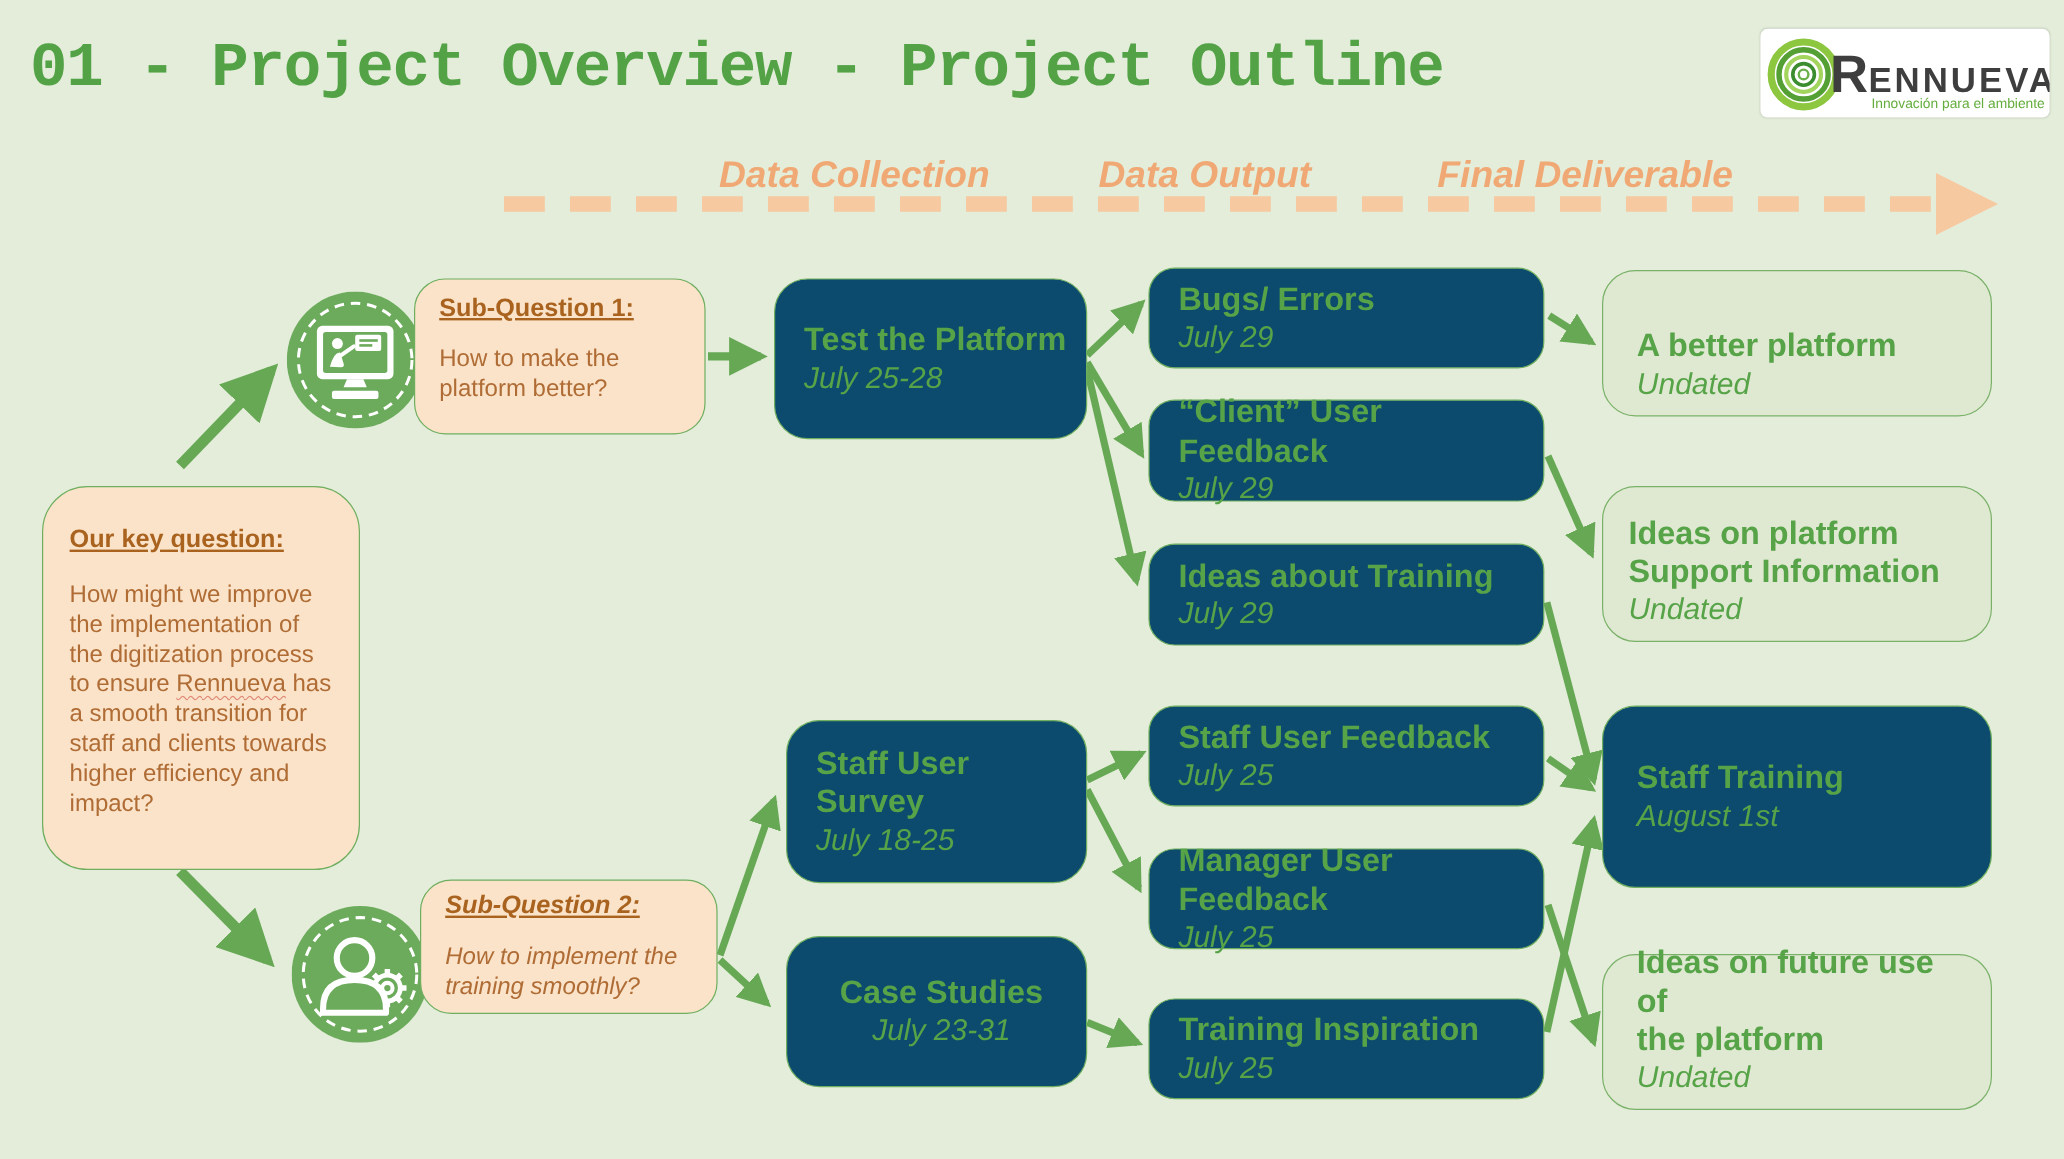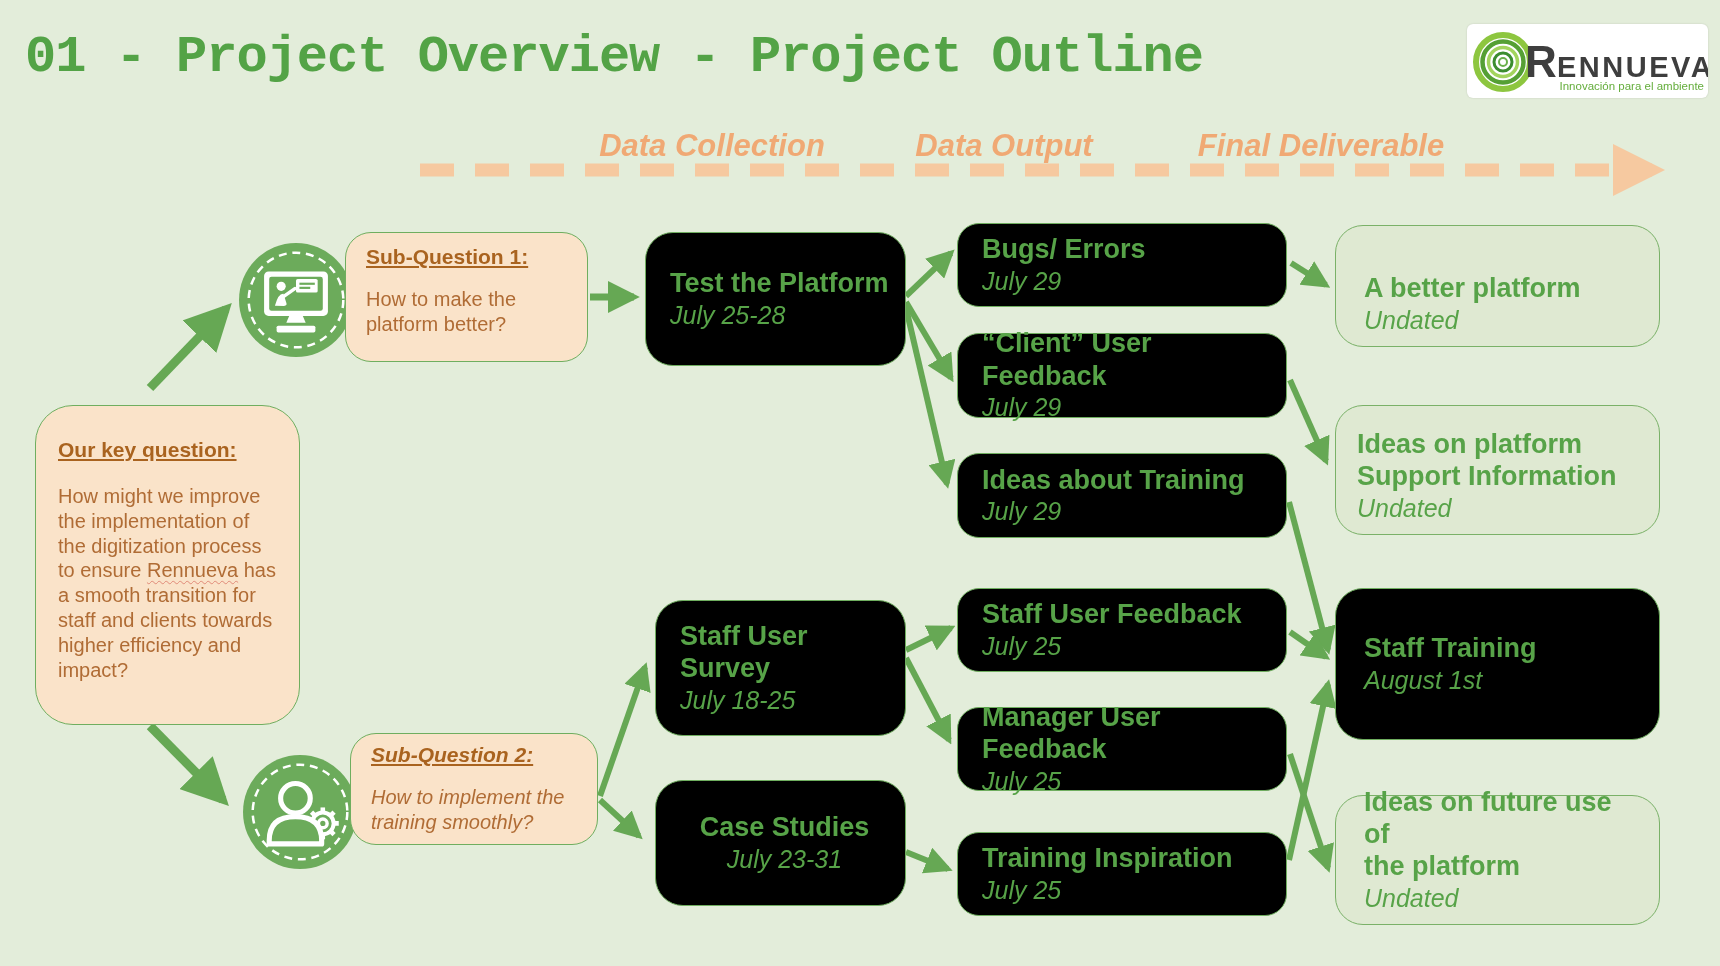--- a/index.html
+++ b/index.html
@@ -46,21 +46,21 @@
   .tl-label{
     position:absolute;top:128px;transform:translateX(-50%);
     font-size:31px;font-style:italic;font-weight:600;
     color:var(--orange-label);white-space:nowrap;
   }
   .tl-label.l0{left:712px;} .tl-label.l1{left:1004px;} .tl-label.l2{left:1321px;}
 
   
   .node{
     position:absolute;display:flex;flex-direction:column;justify-content:center;
-    background:#000000;border:1.6px solid var(--border-green);
+    background:#0c4a6e;border:1.6px solid var(--border-green);
     border-radius:22px;padding:10px 16px 10px 24px;
   }
   .node.big{border-radius:28px;}
   .node.tint{background:var(--tint-fill);border-color:var(--tint-border);padding-left:28px;justify-content:flex-end;}
   .node-title{
     font-size:27px;font-weight:bold;color:var(--node-green);
     line-height:1.2;white-space:pre-line;
   }
   .node-date{
     font-size:25px;font-style:italic;color:var(--node-green);line-height:1.25;

